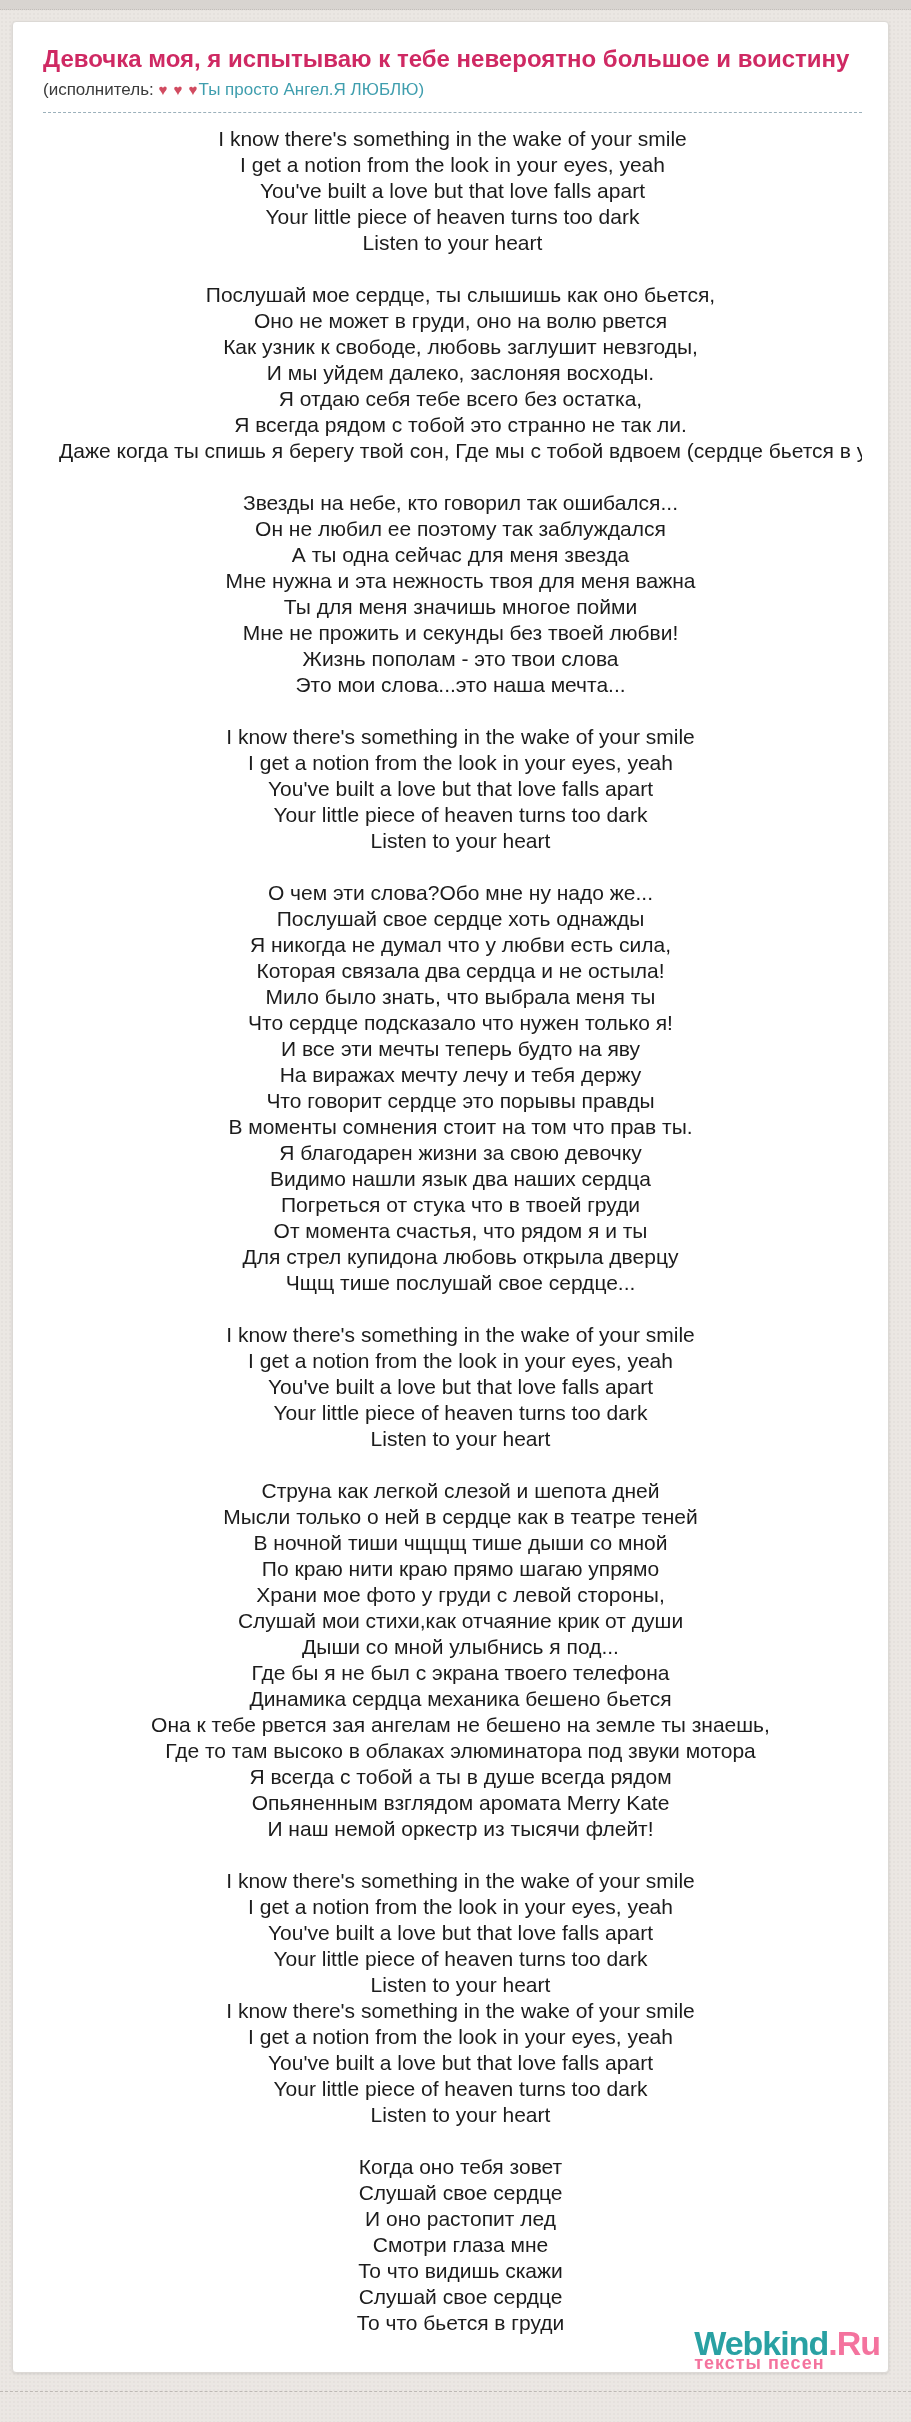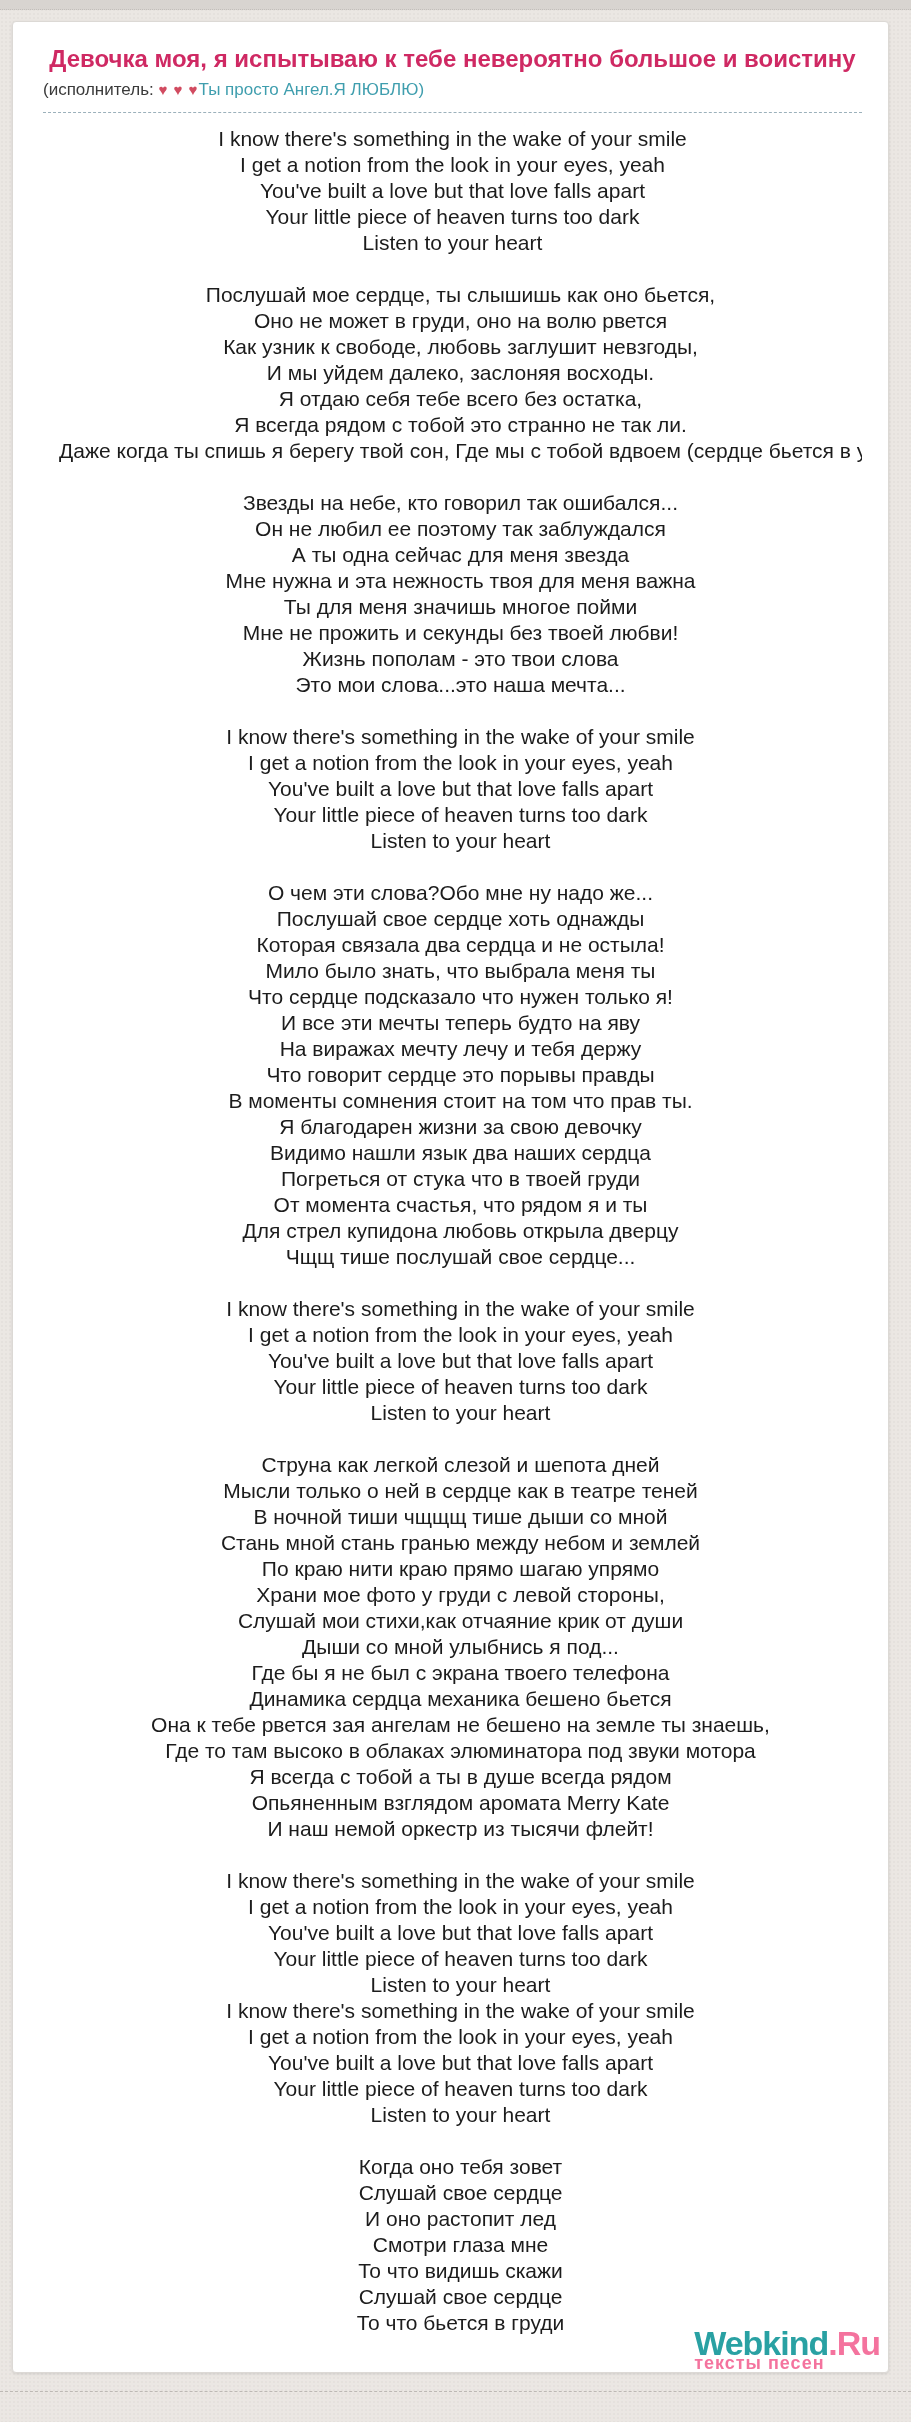--- a/index.html
+++ b/index.html
@@ -44,21 +44,20 @@
     box-shadow:0 1px 3px rgba(0,0,0,0.10);
     padding:22px 26px 14px 30px;
     overflow:hidden;
   }
   .song-title{
     font-size:24px;
     line-height:29px;
     font-weight:bold;
     color:var(--title-color);
     margin-bottom:6px;
-    text-align:center;
   }
   .artist-row{
     font-size:17px;
     line-height:21px;
     color:var(--label-color);
     padding-bottom:12px;
     border-bottom:1px dashed var(--dash-color);
   }
   .artist-row .hearts{
     color:var(--heart-color);
@@ -154,20 +153,21 @@
       <div class="stanza">
         <div class="line">I know there's something in the wake of your smile</div>
         <div class="line">I get a notion from the look in your eyes, yeah</div>
         <div class="line">You've built a love but that love falls apart</div>
         <div class="line">Your little piece of heaven turns too dark</div>
         <div class="line">Listen to your heart</div>
       </div>
       <div class="stanza">
         <div class="line">О чем эти слова?Обо мне ну надо же...</div>
         <div class="line">Послушай свое сердце хоть однажды</div>
+        <div class="line">Я никогда не думал что у любви есть сила,</div>
         <div class="line">Которая связала два сердца и не остыла!</div>
         <div class="line">Мило было знать, что выбрала меня ты</div>
         <div class="line">Что сердце подсказало что нужен только я!</div>
         <div class="line">И все эти мечты теперь будто на яву</div>
         <div class="line">На виражах мечту лечу и тебя держу</div>
         <div class="line">Что говорит сердце это порывы правды</div>
         <div class="line">В моменты сомнения стоит на том что прав ты.</div>
         <div class="line">Я благодарен жизни за свою девочку</div>
         <div class="line">Видимо нашли язык два наших сердца</div>
         <div class="line">Погреться от стука что в твоей груди</div>
@@ -179,21 +179,20 @@
         <div class="line">I know there's something in the wake of your smile</div>
         <div class="line">I get a notion from the look in your eyes, yeah</div>
         <div class="line">You've built a love but that love falls apart</div>
         <div class="line">Your little piece of heaven turns too dark</div>
         <div class="line">Listen to your heart</div>
       </div>
       <div class="stanza">
         <div class="line">Струна как легкой слезой и шепота дней</div>
         <div class="line">Мысли только о ней в сердце как в театре теней</div>
         <div class="line">В ночной тиши чщщщ тише дыши со мной</div>
-        <div class="line">Стань мной стань гранью между небом и землей</div>
         <div class="line">По краю нити краю прямо шагаю упрямо</div>
         <div class="line">Храни мое фото у груди с левой стороны,</div>
         <div class="line">Слушай мои стихи,как отчаяние крик от души</div>
         <div class="line">Дыши со мной улыбнись я под...</div>
         <div class="line">Где бы я не был с экрана твоего телефона</div>
         <div class="line">Динамика сердца механика бешено бьется</div>
         <div class="line">Она к тебе рвется зая ангелам не бешено на земле ты знаешь,</div>
         <div class="line">Где то там высоко в облаках элюминатора под звуки мотора</div>
         <div class="line">Я всегда с тобой а ты в душе всегда рядом</div>
         <div class="line">Опьяненным взглядом аромата Merry Kate</div>

